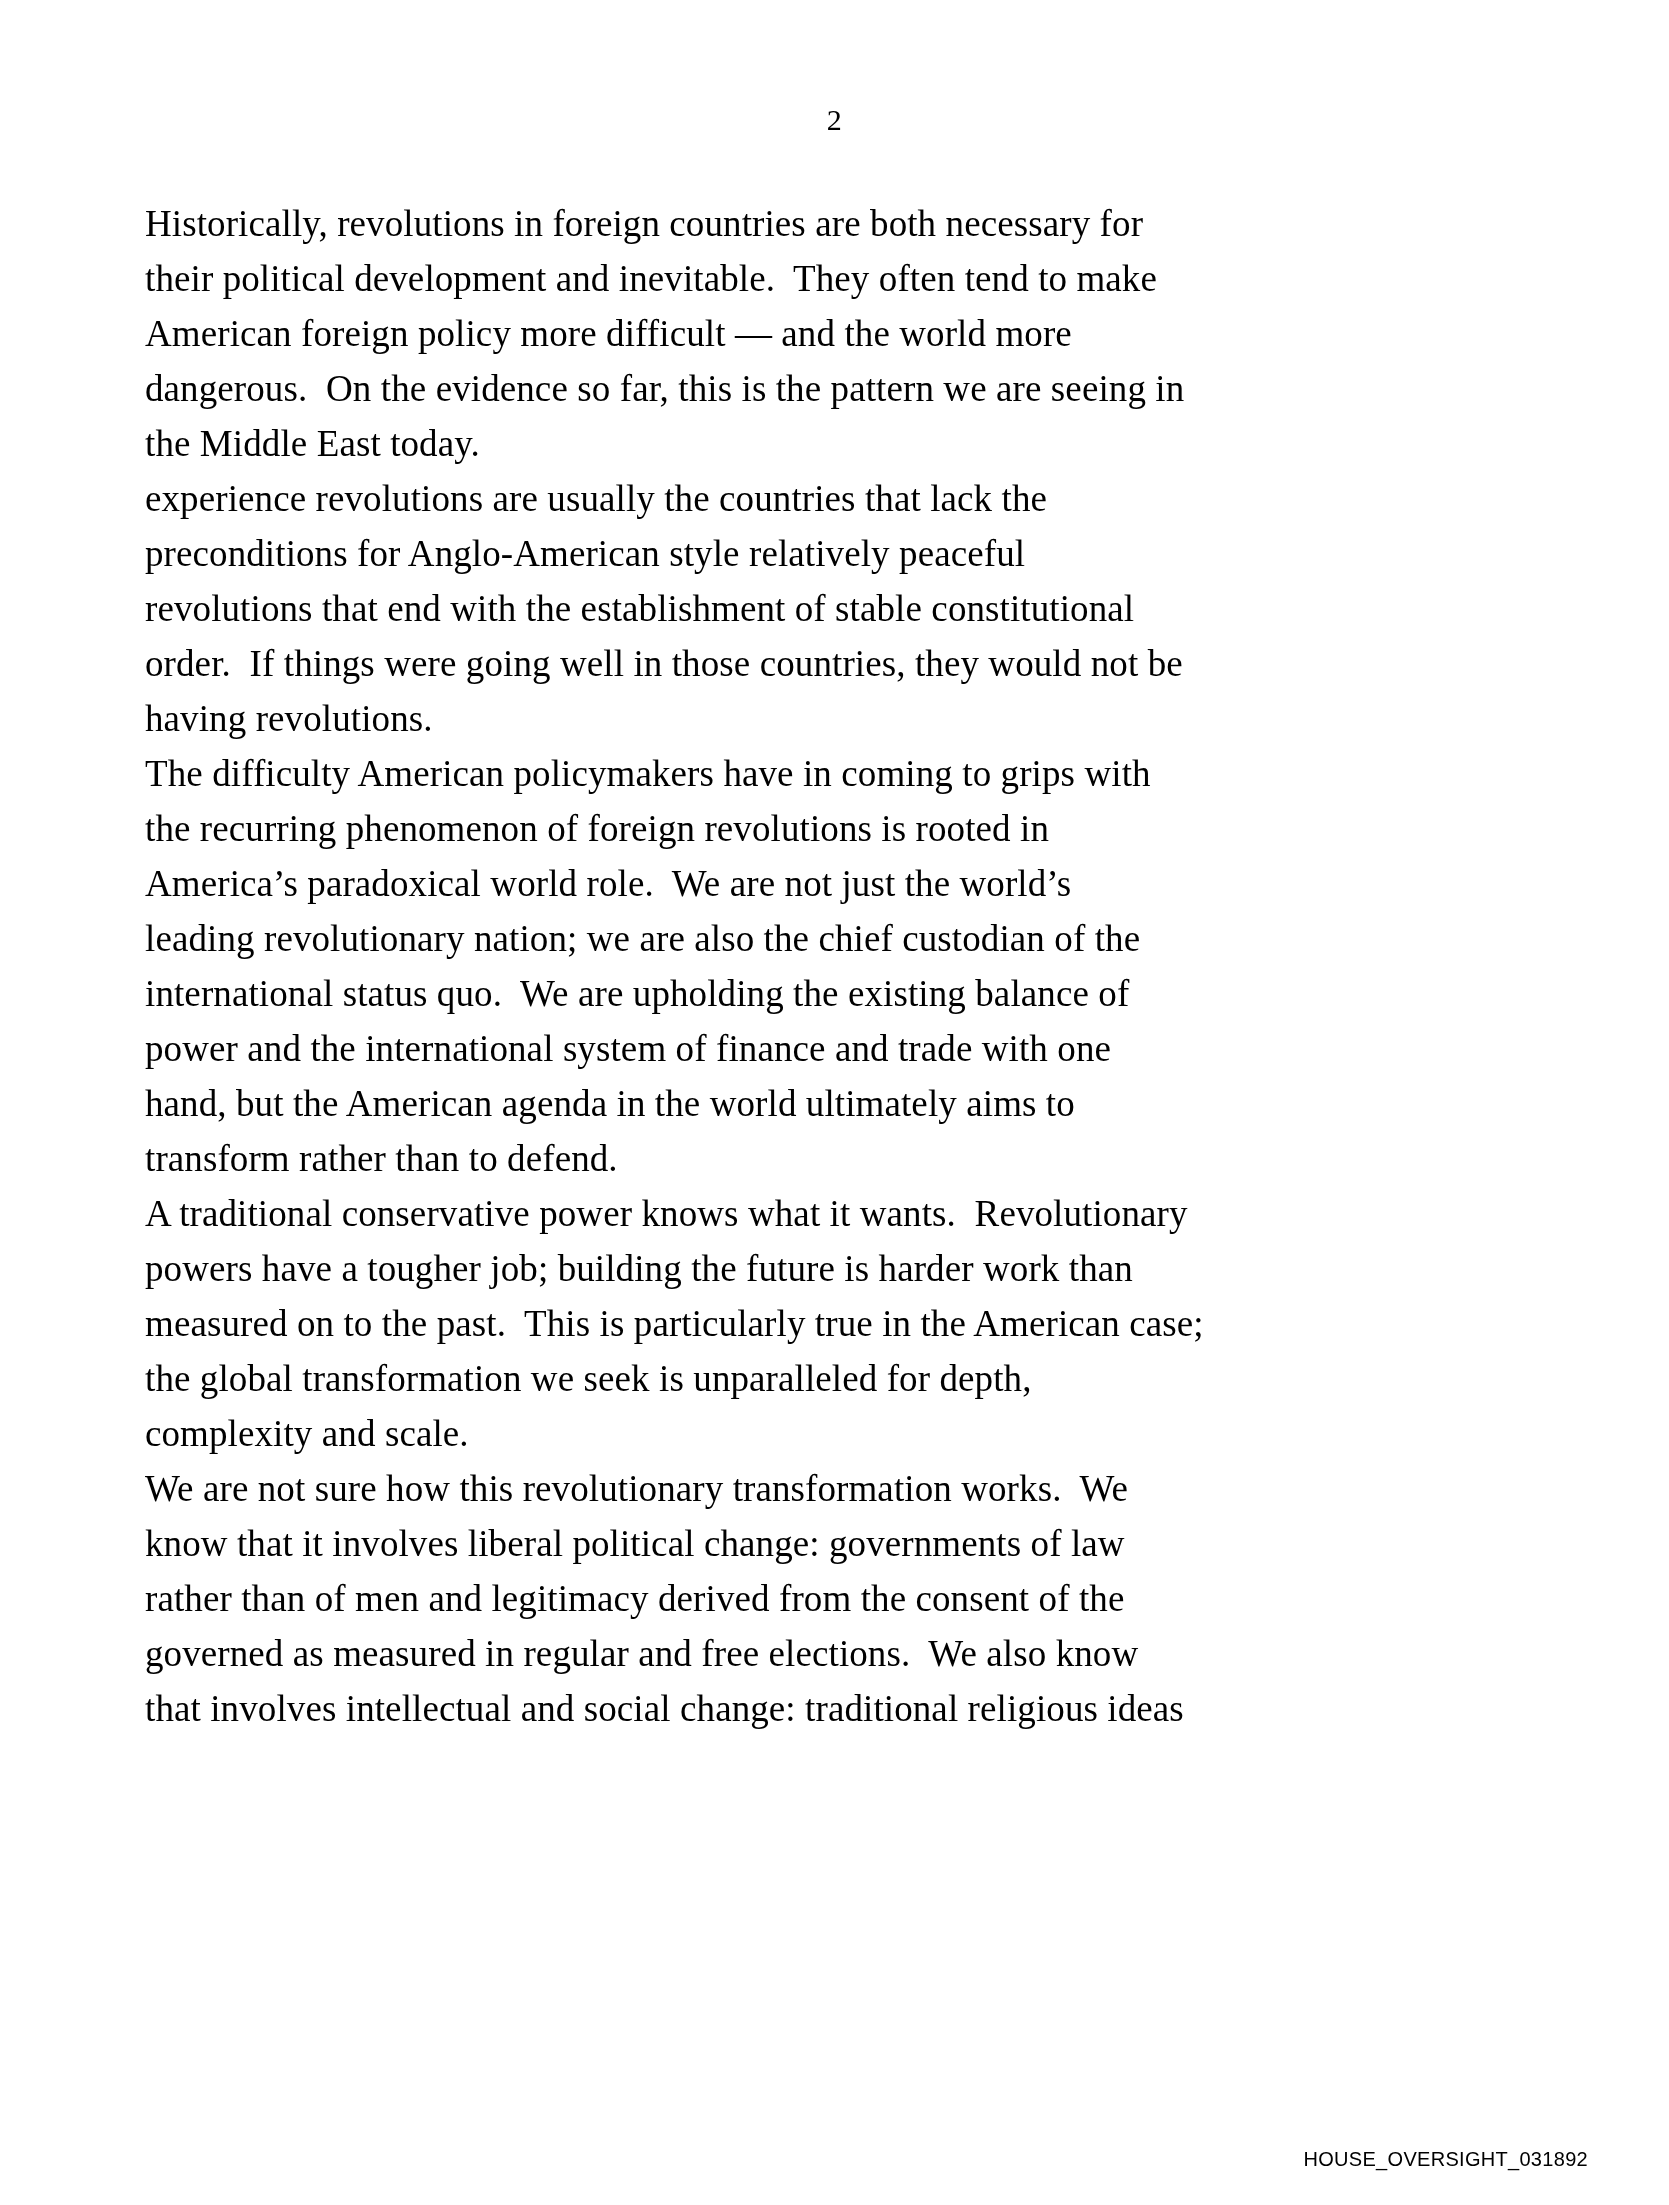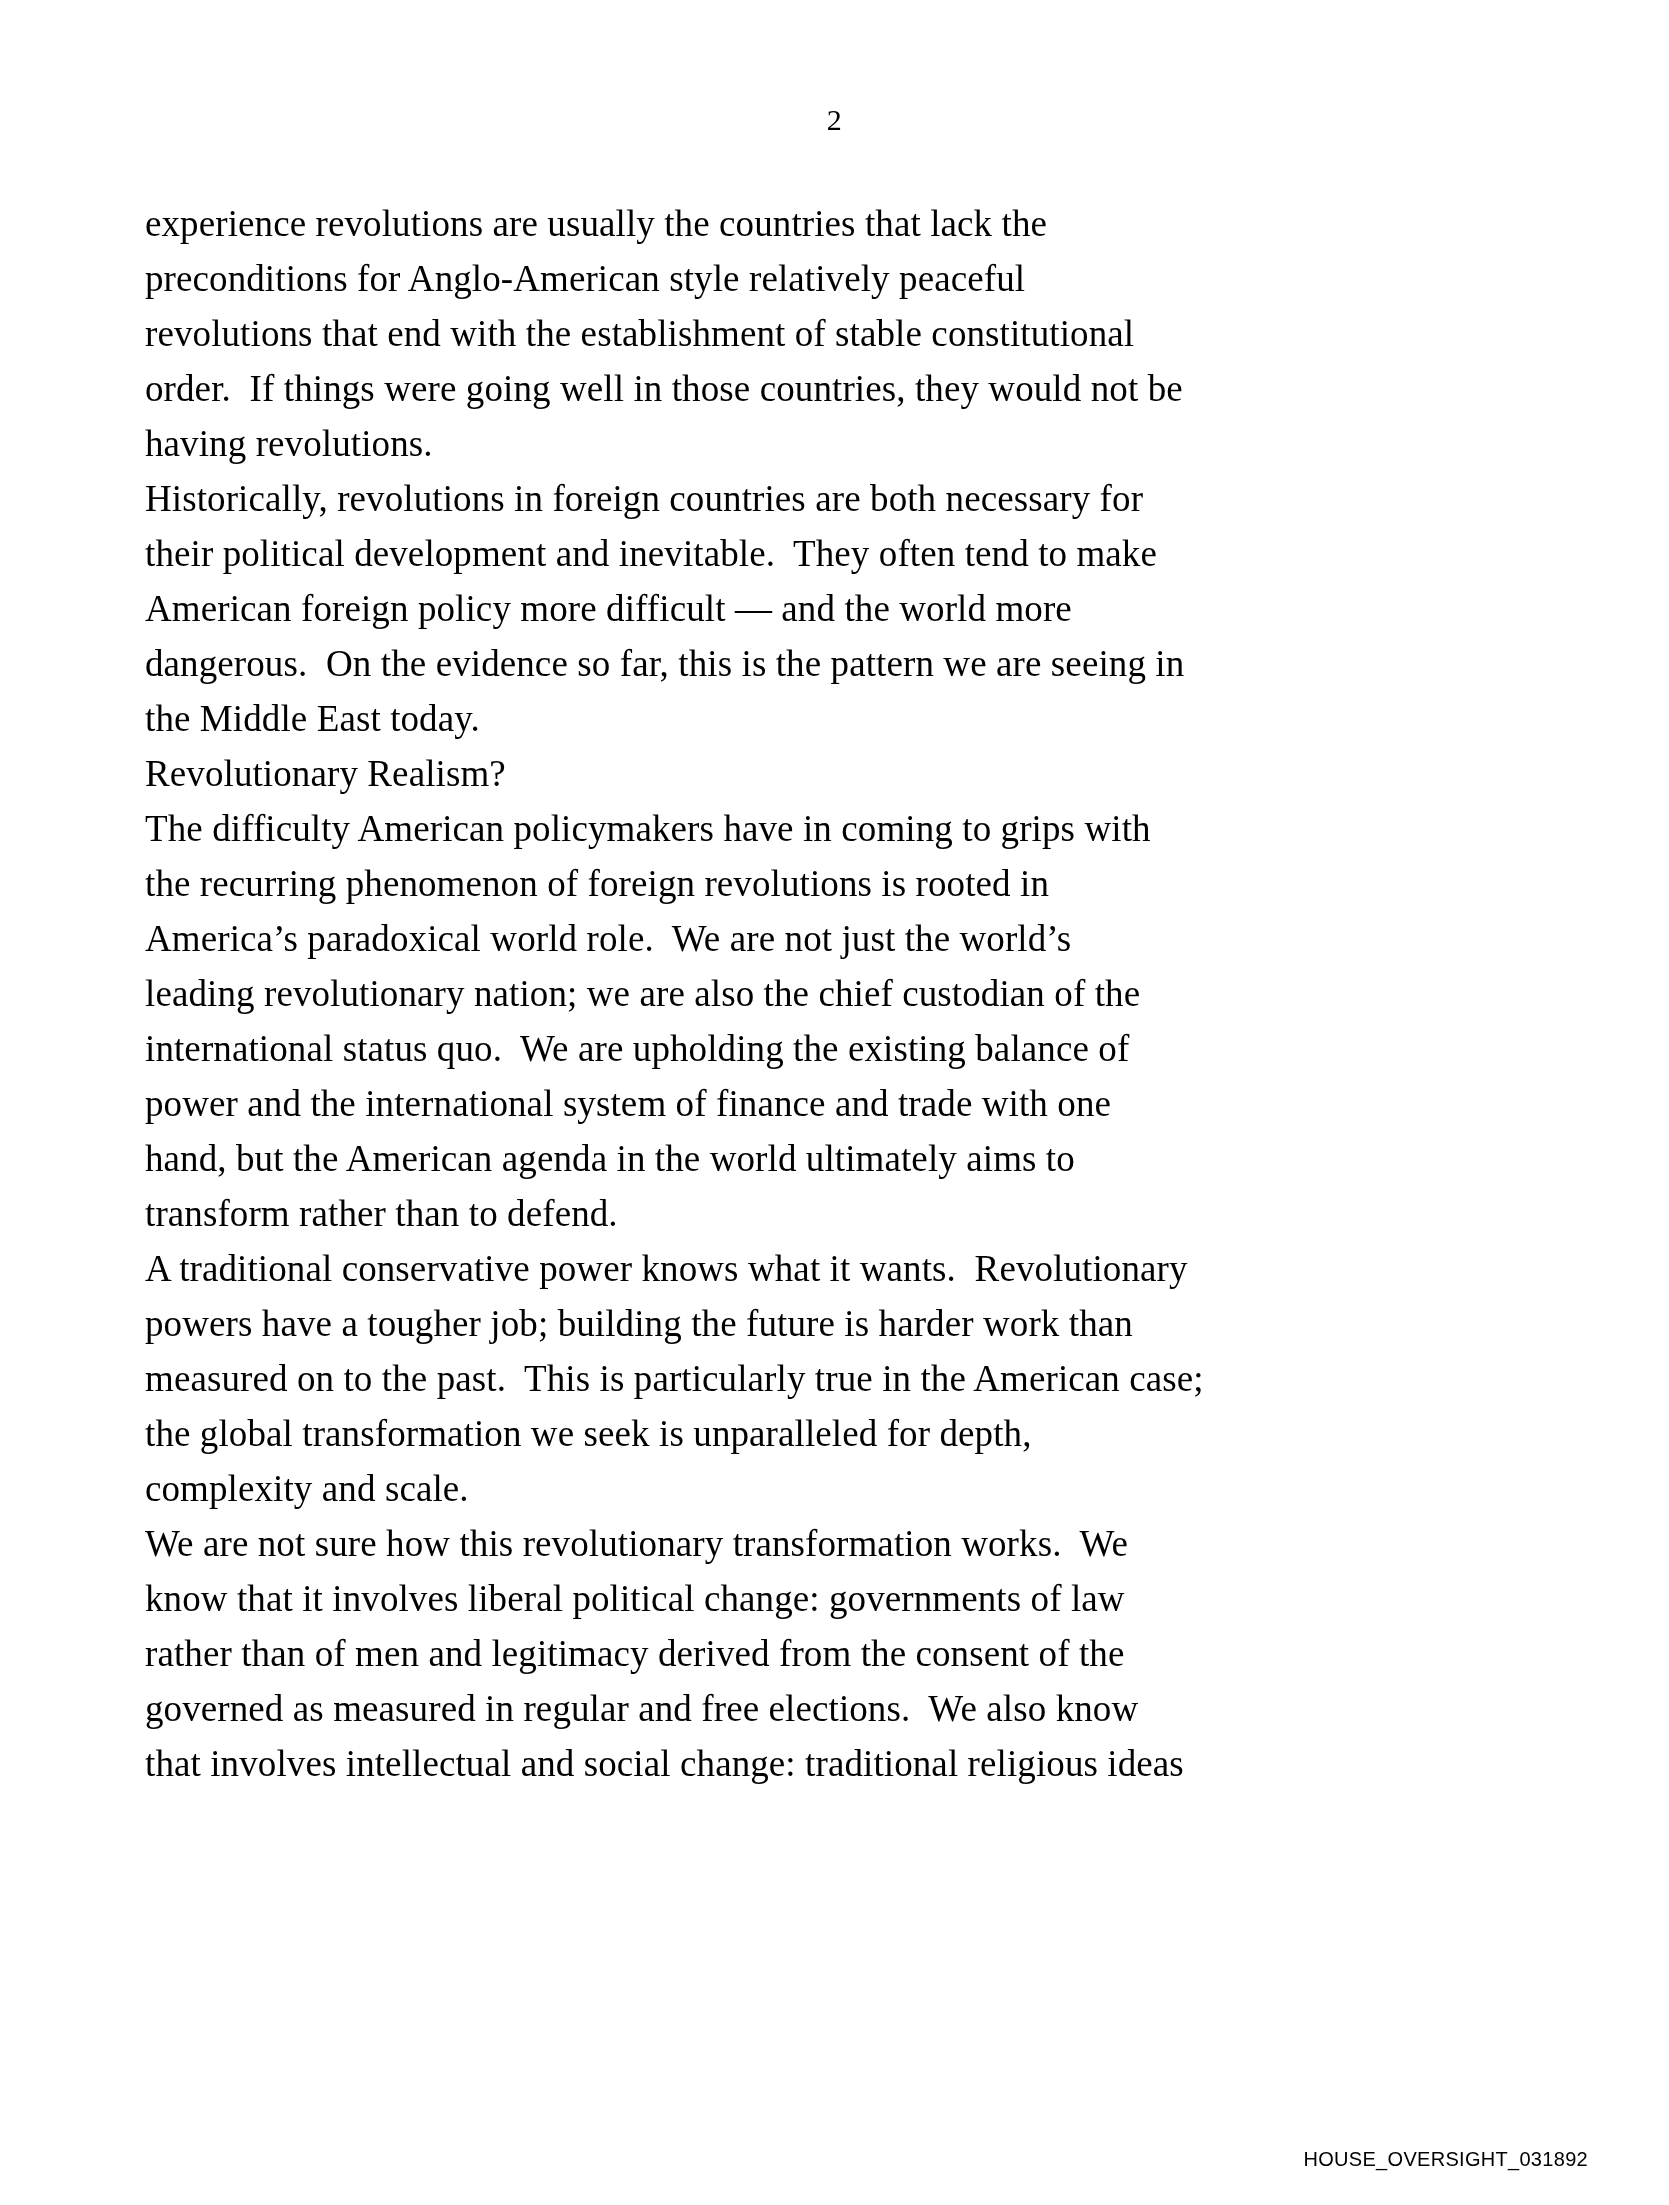--- a/index.html
+++ b/index.html
@@ -53,31 +53,30 @@
   }
 </style>
 </head>
 <body>
 
 <div class="page">
 
   <div class="page-number">2</div>
 
   <div class="text-block" id="paragraphs">
+      <p>Historically, revolutions in foreign countries are both necessary for
+their political development and inevitable.  They often tend to make
+American foreign policy more difficult — and the world more
+dangerous.  On the evidence so far, this is the pattern we are seeing in
+the Middle East today.</p>
       <p>experience revolutions are usually the countries that lack the
 preconditions for Anglo-American style relatively peaceful
 revolutions that end with the establishment of stable constitutional
 order.  If things were going well in those countries, they would not be
 having revolutions.</p>
-      <p>Historically, revolutions in foreign countries are both necessary for
-their political development and inevitable.  They often tend to make
-American foreign policy more difficult — and the world more
-dangerous.  On the evidence so far, this is the pattern we are seeing in
-the Middle East today.</p>
-      <p>Revolutionary Realism?</p>
       <p>The difficulty American policymakers have in coming to grips with
 the recurring phenomenon of foreign revolutions is rooted in
 America’s paradoxical world role.  We are not just the world’s
 leading revolutionary nation; we are also the chief custodian of the
 international status quo.  We are upholding the existing balance of
 power and the international system of finance and trade with one
 hand, but the American agenda in the world ultimately aims to
 transform rather than to defend.</p>
       <p>A traditional conservative power knows what it wants.  Revolutionary
 powers have a tougher job; building the future is harder work than

